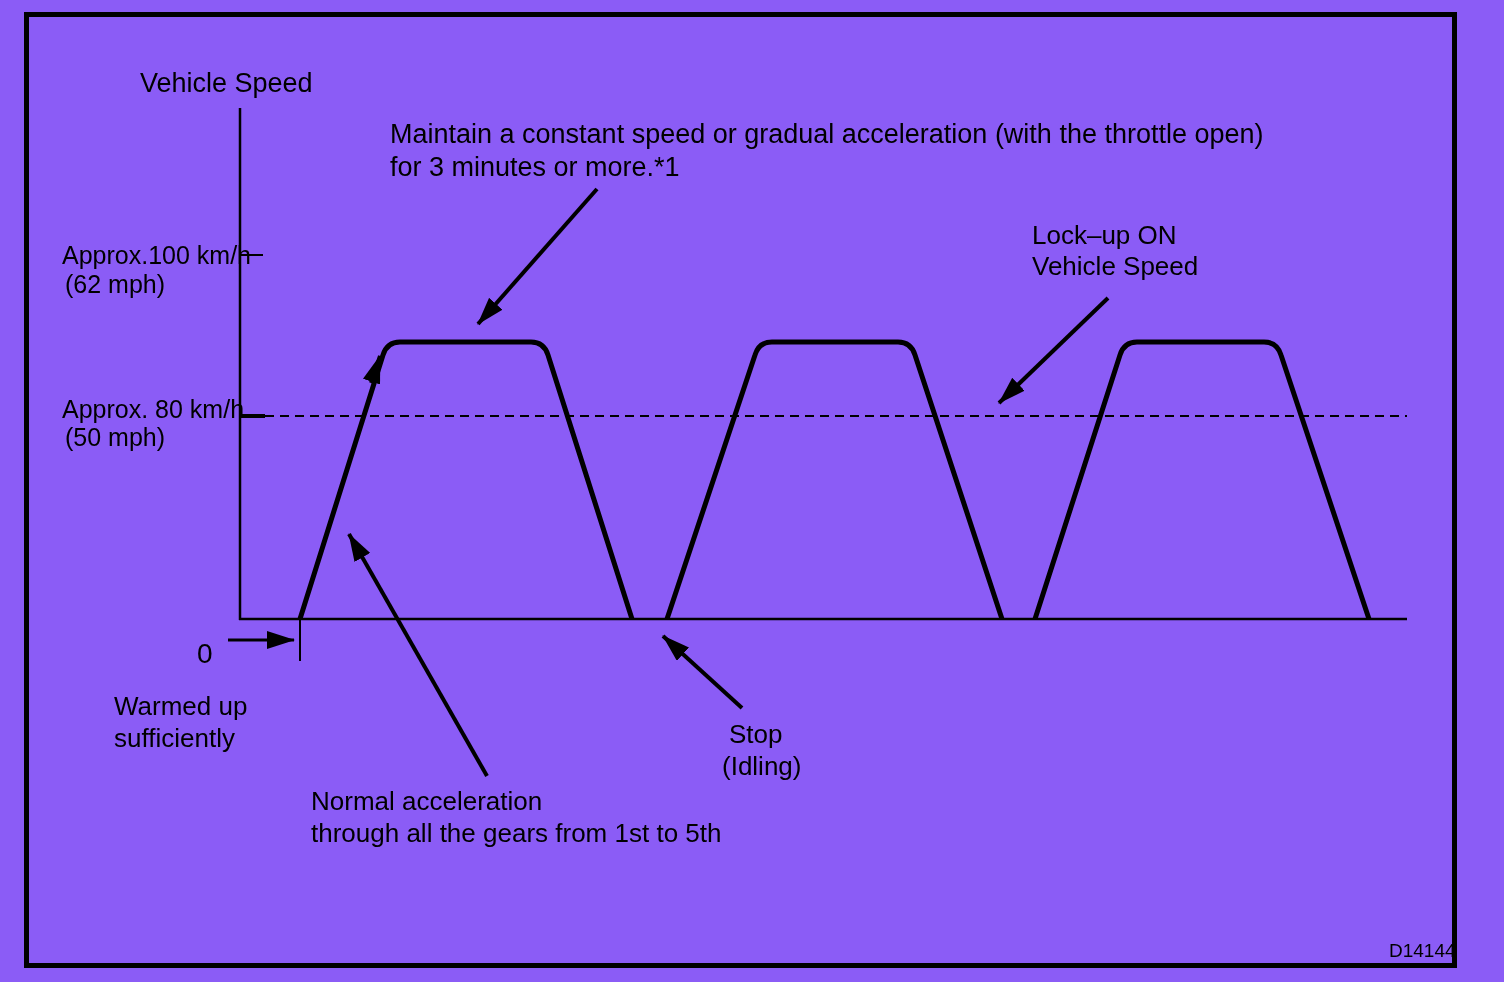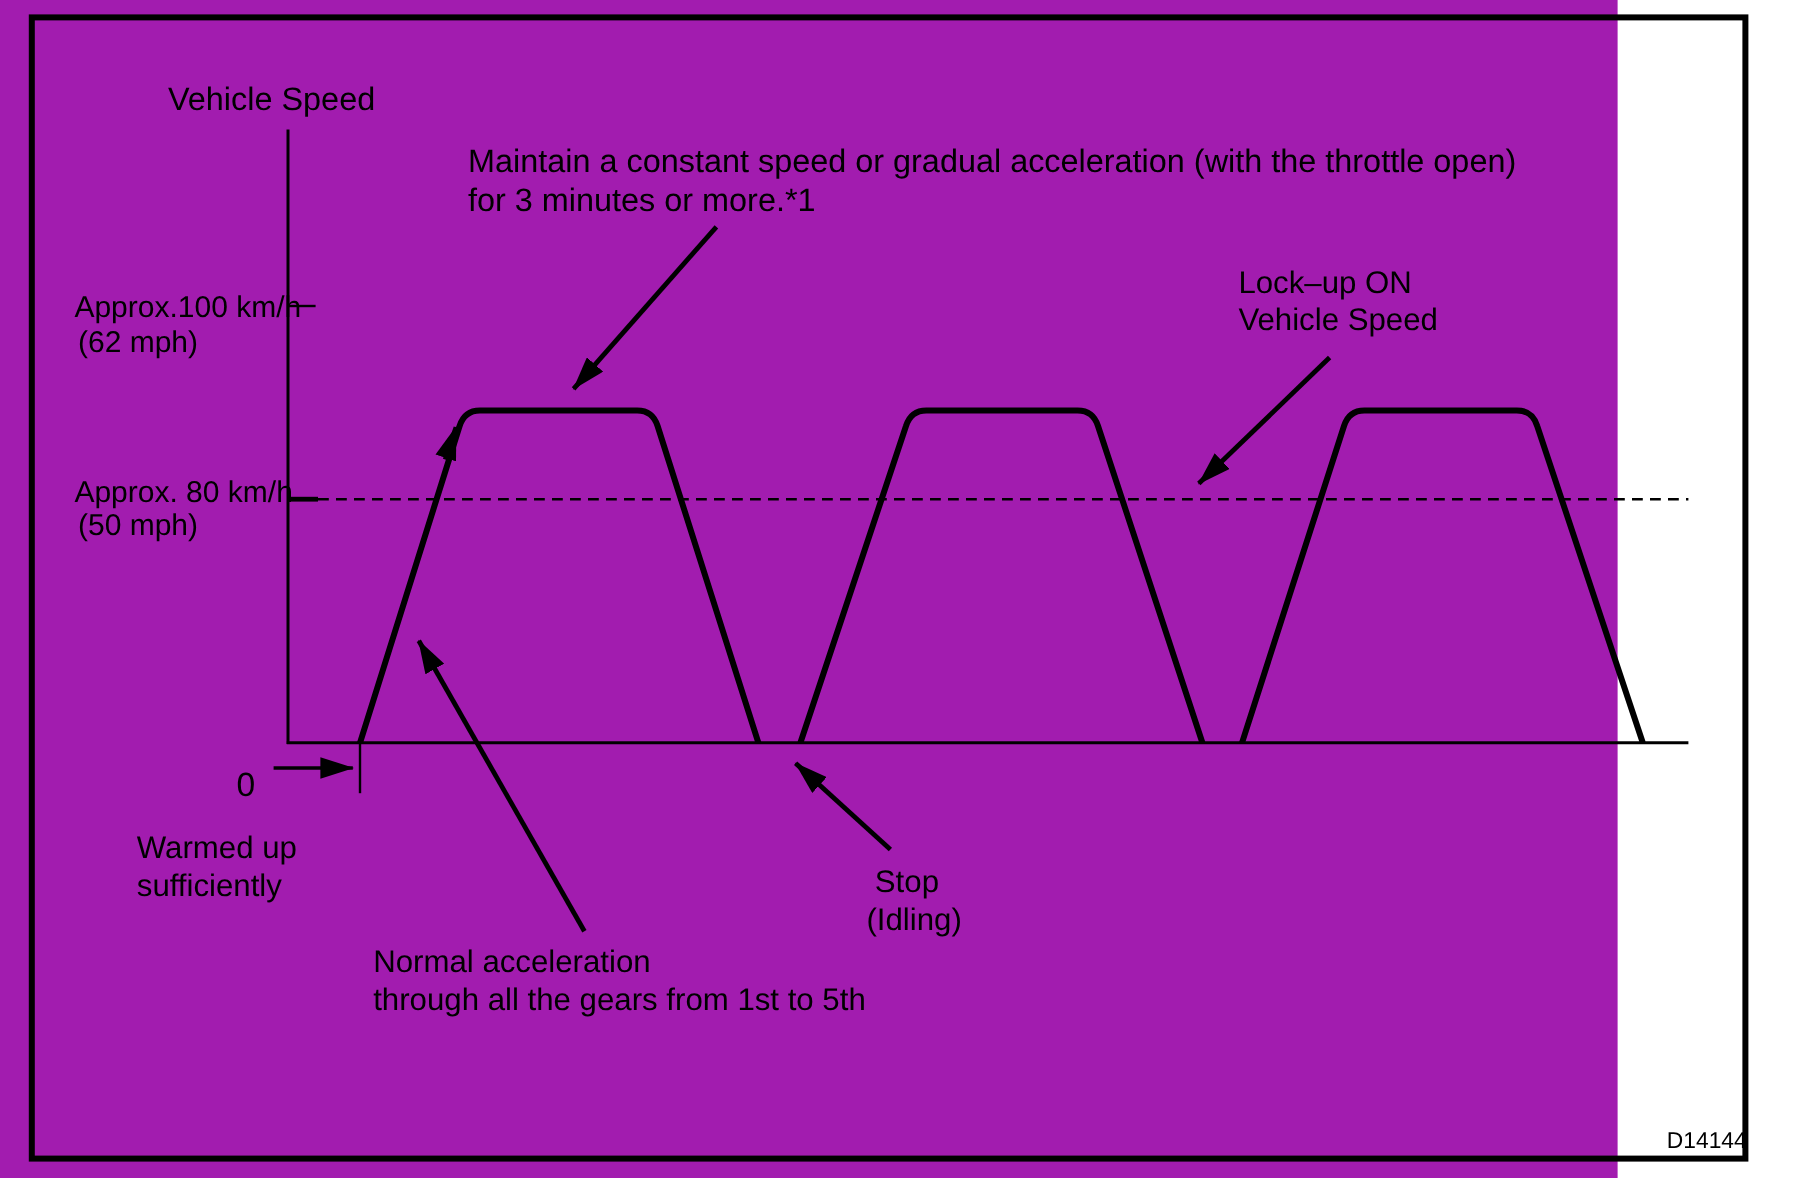--- a/index.html
+++ b/index.html
@@ -2,23 +2,23 @@
 <html><head>
 <meta charset="utf-8">
 <style>
   html, body {
     margin: 0;
     padding: 0;
     background: #ffffff;
   }
   .page {
     position: relative;
-    width: 1348px;
+    width: 1504px;
     height: 982px;
-    background: #a21caf;
+    background: #8b5cf6;
     font-family: "Liberation Sans", sans-serif;
   }
   svg.diagram {
     position: absolute;
     inset: 0;
   }
   svg.diagram text {
     fill: #000000;
     font-family: "Liberation Sans", sans-serif;
   }

